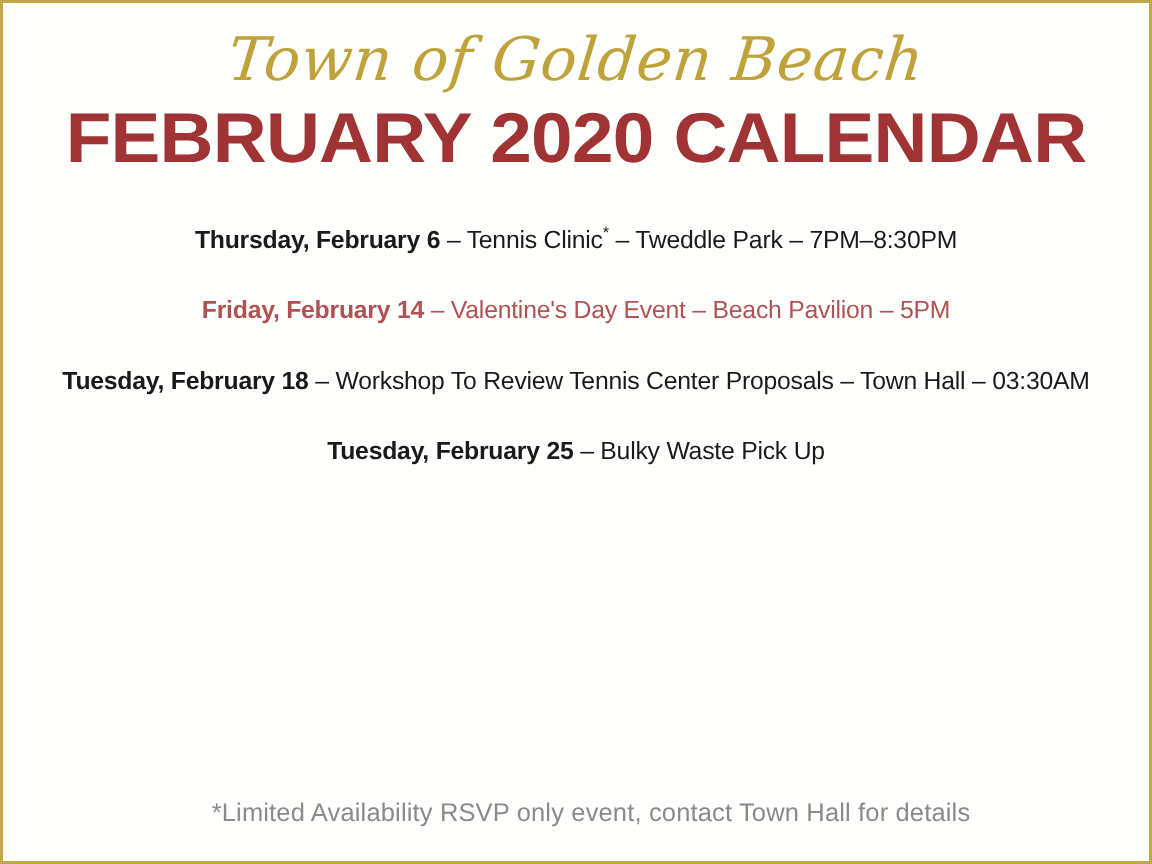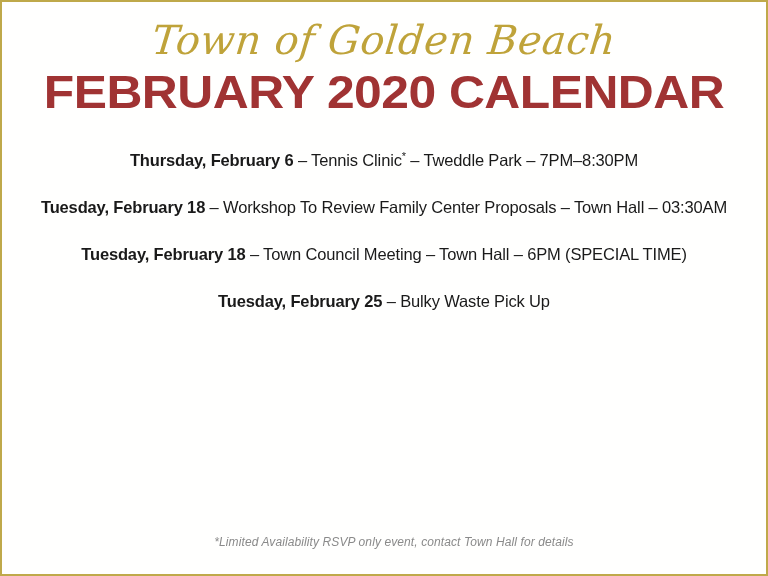--- a/index.html
+++ b/index.html
@@ -95,43 +95,42 @@
     line-height: 0;
   }
 
   
   .footer-note {
     position: absolute;
     left: 0;
     right: 0;
     bottom: 23px;
     text-align: center;
-    font-style: italic;
-    font-size: 12px;
+    font-size: 17px;
     line-height: 18px;
     color: #8a8a8a;
     letter-spacing: 0.1px;
     white-space: nowrap;
     margin-left: 20px;
   }
 </style>
 </head>
 <body>
 
 <div class="flyer" style="border-color: rgb(191, 169, 74); background: rgb(255, 255, 254);">
   <div class="inner">
 
     <div class="header">
       <span class="script-title" style="color: rgb(191, 163, 58);">Town of Golden Beach</span>
       <span class="headline" style="color: rgb(160, 51, 51);">FEBRUARY 2020 CALENDAR</span>
     </div>
 
     <div class="events">
         <div class="event-line"><span class="date">Thursday, February 6</span><span class="rest"> – Tennis Clinic</span><span class="star">*</span><span class="rest"> – Tweddle Park – 7PM–8:30PM</span></div>
-        <div class="event-line"><span class="date">Tuesday, February 18</span><span class="rest"> – Workshop To Review Family Center Proposals</span><span class="rest"> – Town Hall – 03:30AM</span></div>
-        <div class="event-line"><span class="date">Tuesday, February 18</span><span class="rest"> – Town Council Meeting</span><span class="rest"> – Town Hall – 6PM (SPECIAL TIME)</span></div>
+        <div class="event-line accent"><span class="date">Friday, February 14</span><span class="rest"> – Valentine's Day Event</span><span class="rest"> – Beach Pavilion – 5PM</span></div>
+        <div class="event-line"><span class="date">Tuesday, February 18</span><span class="rest"> – Workshop To Review Tennis Center Proposals</span><span class="rest"> – Town Hall – 03:30AM</span></div>
         <div class="event-line"><span class="date">Tuesday, February 25</span><span class="rest"> – Bulky Waste Pick Up</span></div>
       </div>
 
     <div class="footer-note">*Limited Availability RSVP only event, contact Town Hall for details</div>
 
   </div>
 </div>
 
 </body></html>

